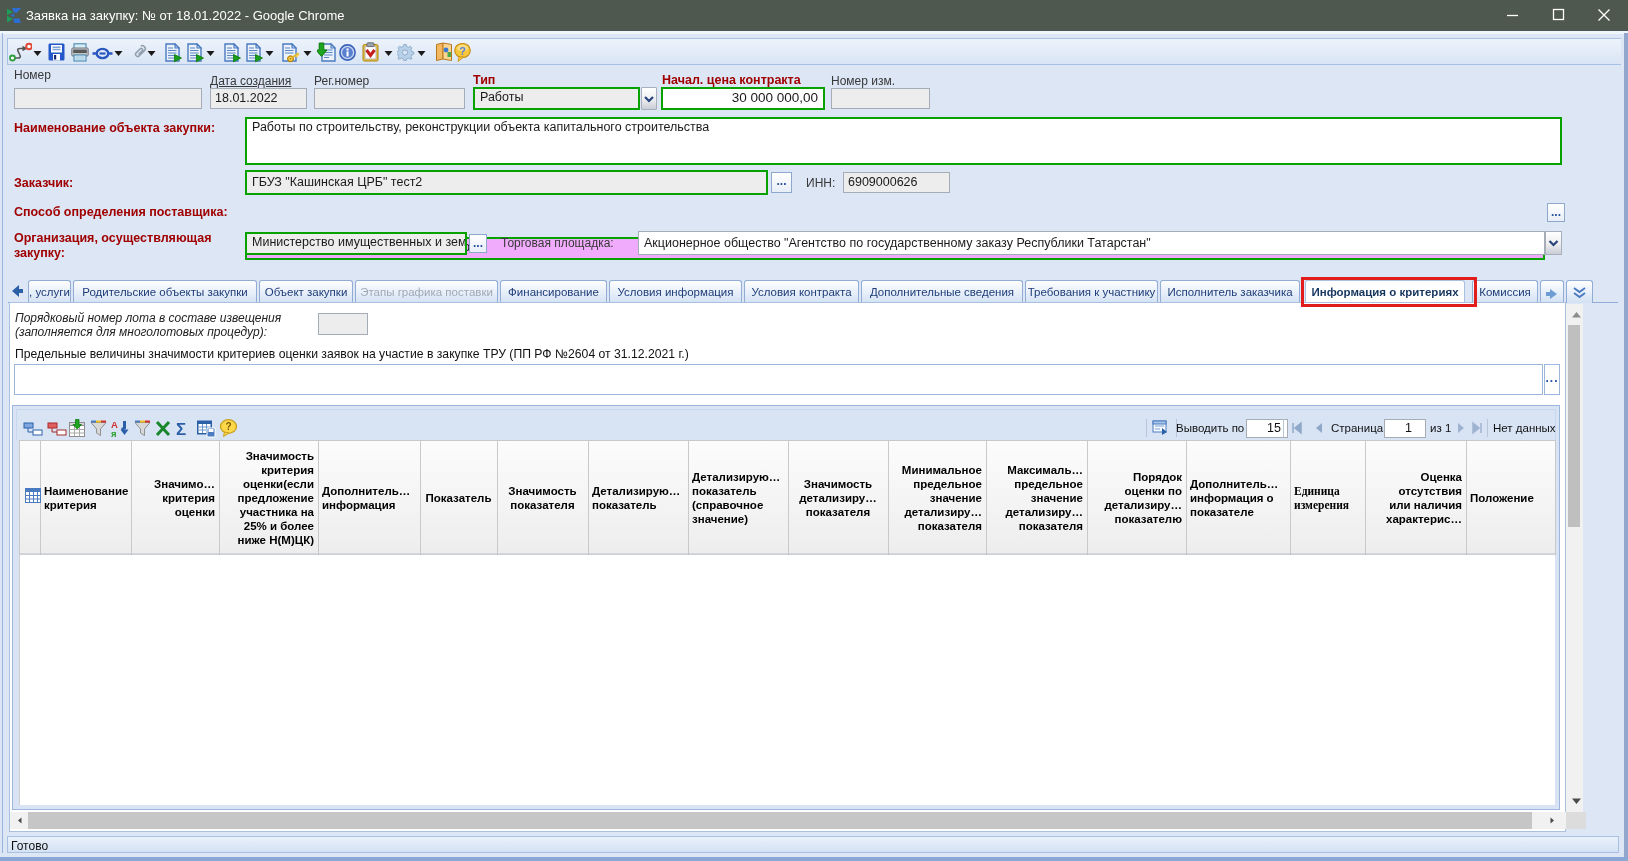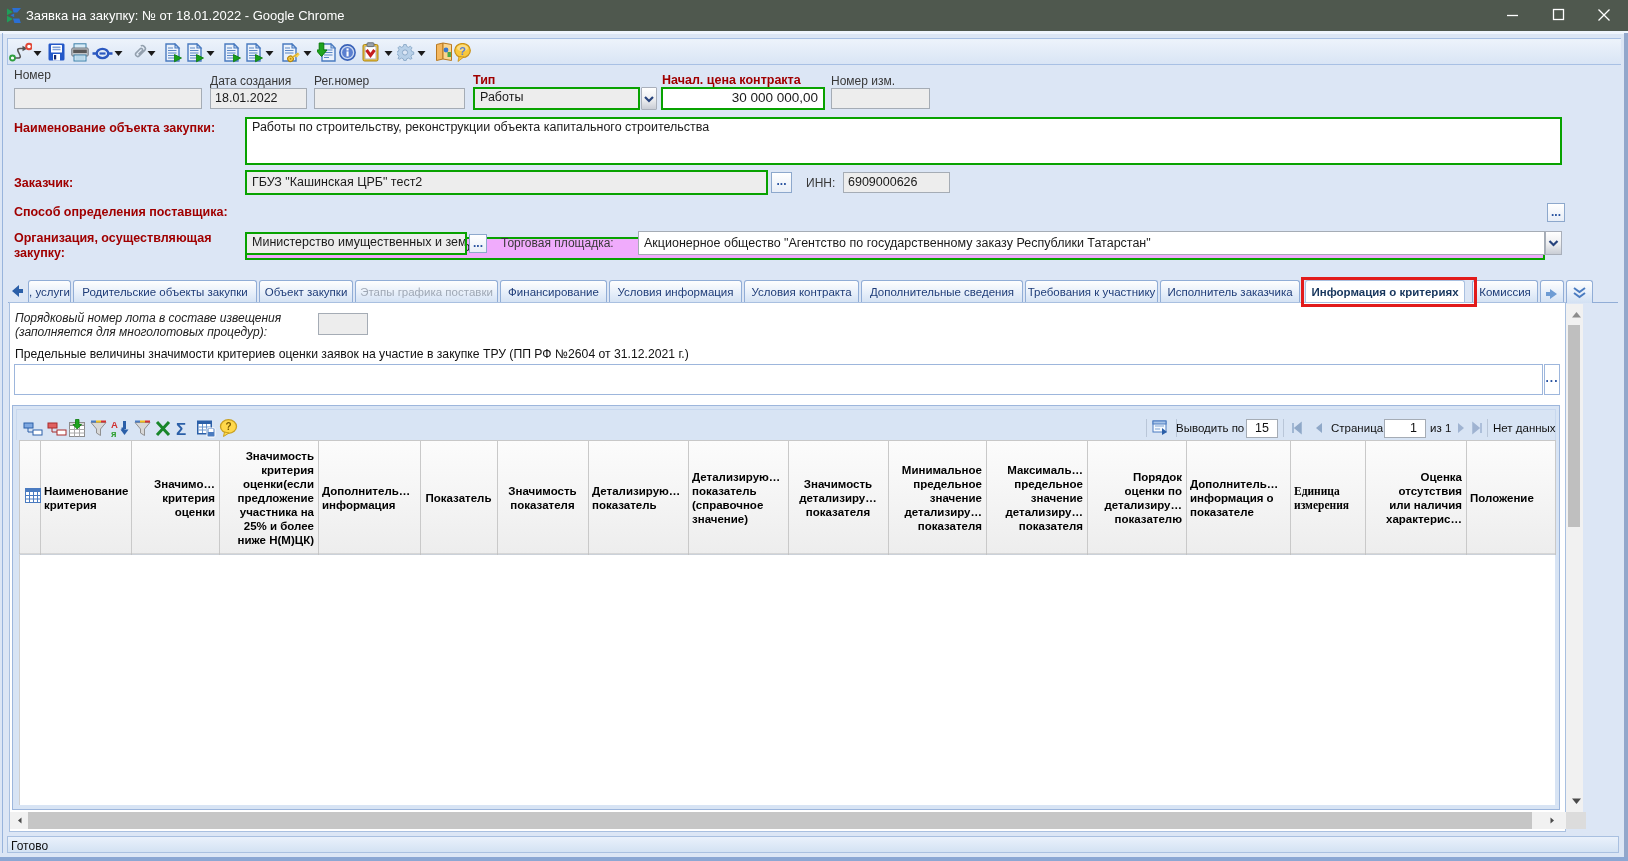--- a/index.html
+++ b/index.html
@@ -8,21 +8,21 @@
 .abs { position:absolute; }
 .lbl { position:absolute; font-size:12px; color:#383838; white-space:nowrap; }
 .rlbl { position:absolute; font-size:12.5px; font-weight:bold; color:#A00000; white-space:nowrap; }
 .fld { position:absolute; background:#EDEDED; border:1px solid #A5ACB5; font-size:12.5px; color:#1a1a1a; padding:2px 4px; white-space:nowrap; overflow:hidden; }
 .gfld { position:absolute; border:2px solid #08A200; font-size:12.5px; color:#1a1a1a; padding:1px 5px; white-space:nowrap; overflow:hidden; }
 .dots { position:absolute; background:linear-gradient(#FFFFFF,#E8EEF7); border:1px solid #8DA8CC; color:#27519F; font-size:12px; font-weight:bold; text-align:center; line-height:17px; }
 .tab { position:absolute; top:280px; height:23px; background:linear-gradient(#FEFEFE,#E4EDF9 60%,#D3E1F3); border:1px solid #91ADD6; border-bottom:none; border-radius:3px 3px 0 0; font-size:11.5px; color:#1E3C78; text-align:center; padding-top:5px; white-space:nowrap; }
 .ghdr { position:absolute; font-size:11.5px; font-weight:bold; color:#000; line-height:14px; overflow:hidden; display:flex; flex-direction:column; justify-content:center; padding:0 3px; }
 .sep { position:absolute; width:1px; background:#B9C6D8; top:419px; height:18px; }
 .pgt { position:absolute; font-size:11.5px; color:#111; top:422px; white-space:nowrap; }
-.pbox { position:absolute; top:419px; height:19px; background:#fff; border:1px solid #A5ACB5; font-size:12.5px; color:#111; text-align:right; padding:1px 8px; }
+.pbox { position:absolute; top:419px; height:19px; background:#fff; border:1px solid #A5ACB5; font-size:12.5px; color:#111; text-align:right; padding:1px 20px; }
 </style>
 </head>
 <body>
 
 <div class="abs" style="left:0;top:0;width:1628px;height:31px;background:#4F584E;"></div>
 <div class="abs" style="left:0;top:31px;width:1628px;height:3px;background:#EFF5FD;"></div>
 <div class="abs" id="favicon" style="left:7px;top:8px;width:14px;height:15px;">
 <svg width="14" height="15" viewBox="0 0 14 15">
 <path d="M0 0.5 L5.8 3.9 L0 7.3 Z" fill="#1F9E5A"></path>
 <path d="M0 7.7 L5.8 11.1 L0 14.5 Z" fill="#1F9E5A"></path>
@@ -160,21 +160,21 @@
 <rect x="12.5" y="10" width="3.4" height="5" fill="#4AA84A"></rect>
 </svg>
 <svg class="abs" style="left:454px;top:43px;" width="17" height="19" viewBox="0 0 17 19">
 <ellipse cx="8.5" cy="7.5" rx="7.8" ry="7" fill="#F8C83C" stroke="#C89018" stroke-width="1.2"></ellipse>
 <ellipse cx="8.5" cy="5" rx="5.5" ry="3.2" fill="#FBDF8D" opacity="0.9"></ellipse>
 <path d="M5 13.6 L4 18.5 L9.8 14 Z" fill="#F8C83C" stroke="#C89018" stroke-width="0.8"></path>
 <text x="8.5" y="11.5" font-size="11" font-weight="bold" text-anchor="middle" fill="#5B7FD0" font-family="Liberation Sans">?</text>
 </svg>
 
 <div class="lbl" style="left:14px;top:68px;">Номер</div>
-<div class="lbl" style="left:210px;top:74px;">Дата создания</div>
+<div class="lbl" style="left:210px;top:74px;text-decoration:underline;">Дата создания</div>
 <div class="lbl" style="left:314px;top:74px;">Рег.номер</div>
 <div class="rlbl" style="left:473px;top:73px;">Тип</div>
 <div class="rlbl" style="left:662px;top:73px;">Начал. цена контракта</div>
 <div class="lbl" style="left:831px;top:74px;">Номер изм.</div>
 
 <div class="fld" style="left:14px;top:88px;width:188px;height:21px;"></div>
 <div class="fld" style="left:210px;top:88px;width:97px;height:21px;">18.01.2022</div>
 <div class="fld" style="left:314px;top:88px;width:151px;height:21px;"></div>
 <div class="gfld" style="left:473px;top:87px;width:167px;height:23px;background:#EDEDED;">Работы</div>
 <div class="abs" style="left:641px;top:87px;width:16px;height:23px;background:linear-gradient(#FFFFFF,#EDEEF0 55%,#C9CDD5);border:1px solid #A9AFBA;border-radius:1px;">

